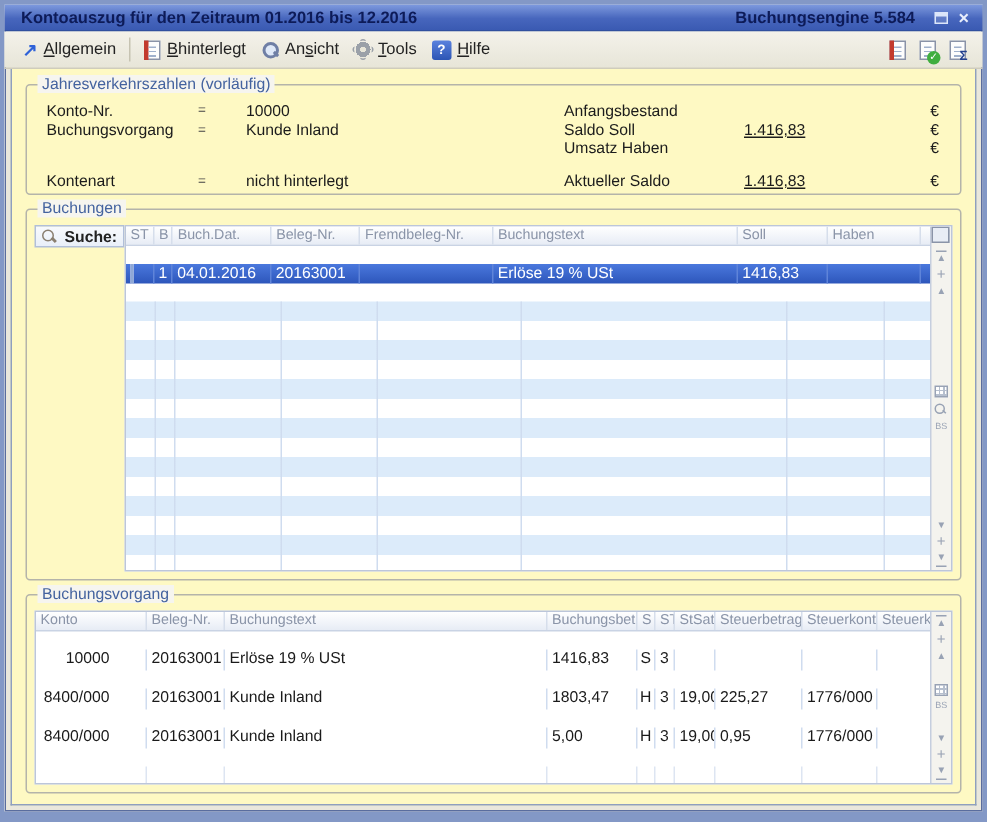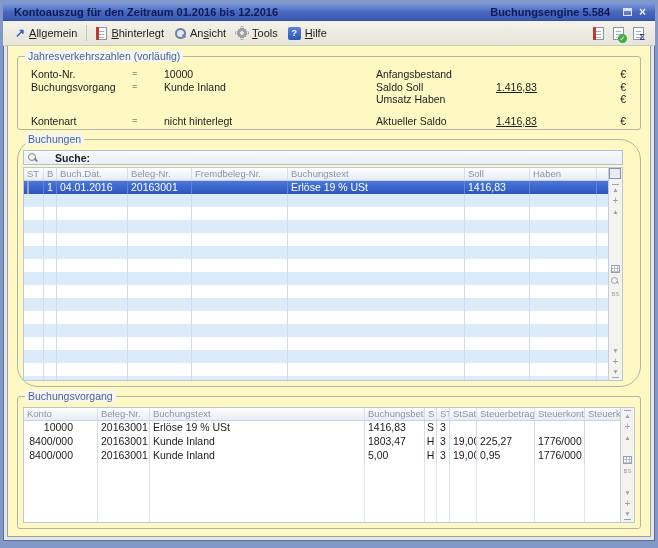--- a/index.html
+++ b/index.html
@@ -75,21 +75,21 @@
   .eq{ width:16px; font-size:9px; color:#444; }
   .sum-right{ flex:1; }
   .sumr-row{ display:flex; align-items:center; height:12.5px; font-size:10.5px; color:#1c1c1c; }
   .sumr-row.gap{ margin-top:9px; }
   .sumr-row .lbl{ width:120px; }
   .sumr-row .val{ flex:1; text-align:left;text-decoration:underline; }
   .sumr-row .cur{ width:22px; text-align:right; padding-right:4px; }
 
   
   .grid-outer{ flex:1; display:flex; border:1px solid #bcc6da; background:#fff; overflow:hidden; }
-  .grid{ flex:1; display:flex; flex-direction:column; min-width:0; }
+  .grid{ flex:1; display:flex; flex-direction:column; min-width:0;gap:12px; }
   .grid-header{ display:flex; height:13px; flex:none; background:linear-gradient(#ffffff,#e7ecf5); border-bottom:1px solid #c9d3e4; font-size:9.5px; color:#8a94a8; }
   .gh{ border-right:1px solid #d6deeb; padding:0 3px; white-space:nowrap; overflow:hidden; }
   .grid-row{ display:flex; height:13px; flex:none; font-size:10.5px; color:#1a1a1a; background:#fff; }
   .gc{ padding:0 3px; border-right:1px solid #cfdcef; white-space:nowrap; overflow:hidden; }
   .num{ }
   .ctr{ text-align:center; padding:0 1px; }
 
   
   .w-st{width:20px}.w-b{width:13px}.w-date{width:71px}.w-beleg{width:64px}
   .w-fremd{width:96px}.w-text{width:177px}.w-soll{width:65px}.w-haben{width:67px}.w-rest{flex:1;border-right:none}
@@ -104,23 +104,23 @@
       linear-gradient(#cfdcef,#cfdcef),linear-gradient(#cfdcef,#cfdcef),linear-gradient(#cfdcef,#cfdcef),
       linear-gradient(#cfdcef,#cfdcef),linear-gradient(#cfdcef,#cfdcef),linear-gradient(#cfdcef,#cfdcef),
       linear-gradient(#cfdcef,#cfdcef),linear-gradient(#cfdcef,#cfdcef),
       repeating-linear-gradient(180deg,#dcebfa 0 13px,#ffffff 13px 26px);
     background-size:1px 100%,1px 100%,1px 100%,1px 100%,1px 100%,1px 100%,1px 100%,1px 100%,auto;
     background-position:19px 0,32px 0,103px 0,167px 0,263px 0,440px 0,505px 0,572px 0,0 0;
     background-repeat:no-repeat,no-repeat,no-repeat,no-repeat,no-repeat,no-repeat,no-repeat,no-repeat,repeat;
   }
 
   
-  #group-bookings{ flex:1; display:flex; flex-direction:column; padding:10px 17px 5px 5px; min-height:0;border-radius:21px; }
+  #group-bookings{ flex:1; display:flex; flex-direction:row; padding:10px 5px 5px 5px; min-height:0; }
   .searchbar{ height:15px; flex:none; border:1px solid #b1bfd9; background:linear-gradient(#f8fafd,#e9eff8);
-    display:flex; align-items:center; padding:0 4px; gap:17px; margin-bottom:2px; }
+    display:flex; align-items:center; padding:0 4px; gap:5px; margin-bottom:2px; }
   .search-mag{ width:10px; height:10px; position:relative; flex:none; }
   .search-mag::before{ content:""; position:absolute; left:0; top:0; width:6px; height:6px; border:1.5px solid #8a7f70; border-radius:50%; }
   .search-mag::after{ content:""; position:absolute; left:6px; top:6px; width:4px; height:1.5px; background:#8a7f70; transform:rotate(45deg); }
   .search-label{ font-size:10.5px; font-weight:bold; color:#222; }
   .search-input{ flex:1; border:none; outline:none; background:transparent; font-family:"Liberation Sans",sans-serif; font-size:10.5px; font-style:italic; color:#555; }
   .search-input::placeholder{ color:#9097a6; font-style:italic; }
 
   
   .vstrip{ width:14px; flex:none; border-left:1px solid #c5cede; background:#f4f3ee;
     display:flex; flex-direction:column; align-items:center; color:#98a2b4; }

